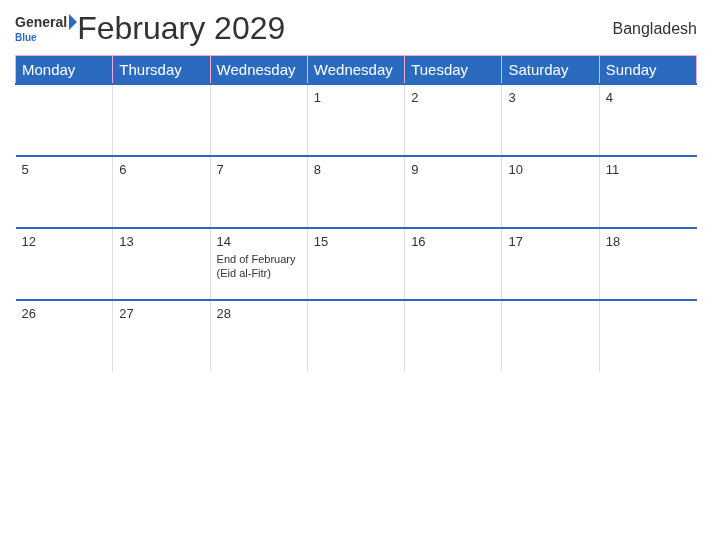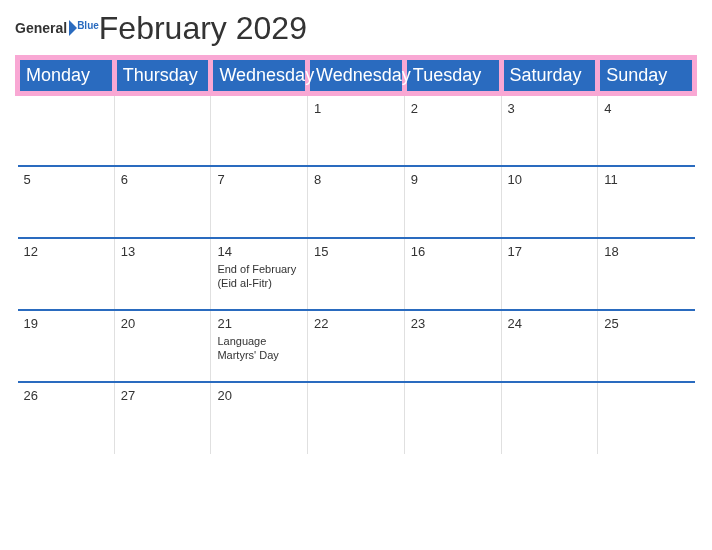--- a/index.html
+++ b/index.html
@@ -17,20 +17,21 @@
       padding: 10px 15px;
     }
     .header {
       display: flex;
       align-items: center;
       justify-content: space-between;
       margin-bottom: 8px;
     }
     .logo {
       display: flex;
+      flex-direction: column;
       font-size: 13px;
       font-weight: bold;
       color: #333;
       line-height: 1.1;
     }
     .logo .general {
       color: #333;
       font-weight: bold;
       font-size: 14px;
     }
@@ -65,25 +66,25 @@
       min-width: 100px;
     }
     .cal-table {
       width: 100%;
       border-collapse: collapse;
       table-layout: fixed;
     }
     .cal-table thead tr th {
       background: #2a6bbf;
       color: #fff;
-      font-size: 18px;
+      font-size: 15px;
       font-weight: normal;
       padding: 5px 6px;
       text-align: left;
-      border: 5px solid #f9a8d4;
+      border: 1px solid #f9a8d4;
     }
     .cal-table tbody tr {
       border-top: 2px solid #2a6bbf;
     }
     .cal-table tbody tr td {
       vertical-align: top;
       padding: 5px 6px;
       font-size: 13px;
       color: #333;
       height: 72px;
@@ -114,20 +115,21 @@
 <div class="calendar-wrapper">
   <div class="header">
     <div class="logo">
       <div class="logo-top">
         <span class="general">General</span>
         <div class="logo-triangle"></div>
       </div>
       <span class="blue">Blue</span>
     </div>
     <div class="calendar-title">February 2029</div>
+    <div class="country">Bangladesh</div>
   </div>
 
   <table class="cal-table">
     <thead>
       <tr>
         <th>Monday</th>
         <th>Thursday</th>
         <th>Wednesday</th>
         <th>Wednesday</th>
         <th>Tuesday</th>
@@ -195,51 +197,27 @@
           </td>
           <td>
             <span class="day-number">17</span>
           </td>
           <td>
             <span class="day-number">18</span>
           </td>
         </tr>
         <tr>
           <td>
-            <span class="day-number">19</span>
-          </td>
-          <td>
-            <span class="day-number">20</span>
-          </td>
-          <td>
-            <span class="day-number">21</span>
-            <div class="event">Language Martyrs' Day</div>
-          </td>
-          <td>
-            <span class="day-number">22</span>
-          </td>
-          <td>
-            <span class="day-number">23</span>
-          </td>
-          <td>
-            <span class="day-number">24</span>
-          </td>
-          <td>
-            <span class="day-number">25</span>
-          </td>
-        </tr>
-        <tr>
-          <td>
             <span class="day-number">26</span>
           </td>
           <td>
             <span class="day-number">27</span>
           </td>
           <td>
-            <span class="day-number">20</span>
+            <span class="day-number">28</span>
           </td>
           <td class="empty-cell"></td>
           <td class="empty-cell"></td>
           <td class="empty-cell"></td>
           <td class="empty-cell"></td>
         </tr>
       </tbody>
   </table>
 </div>
 

